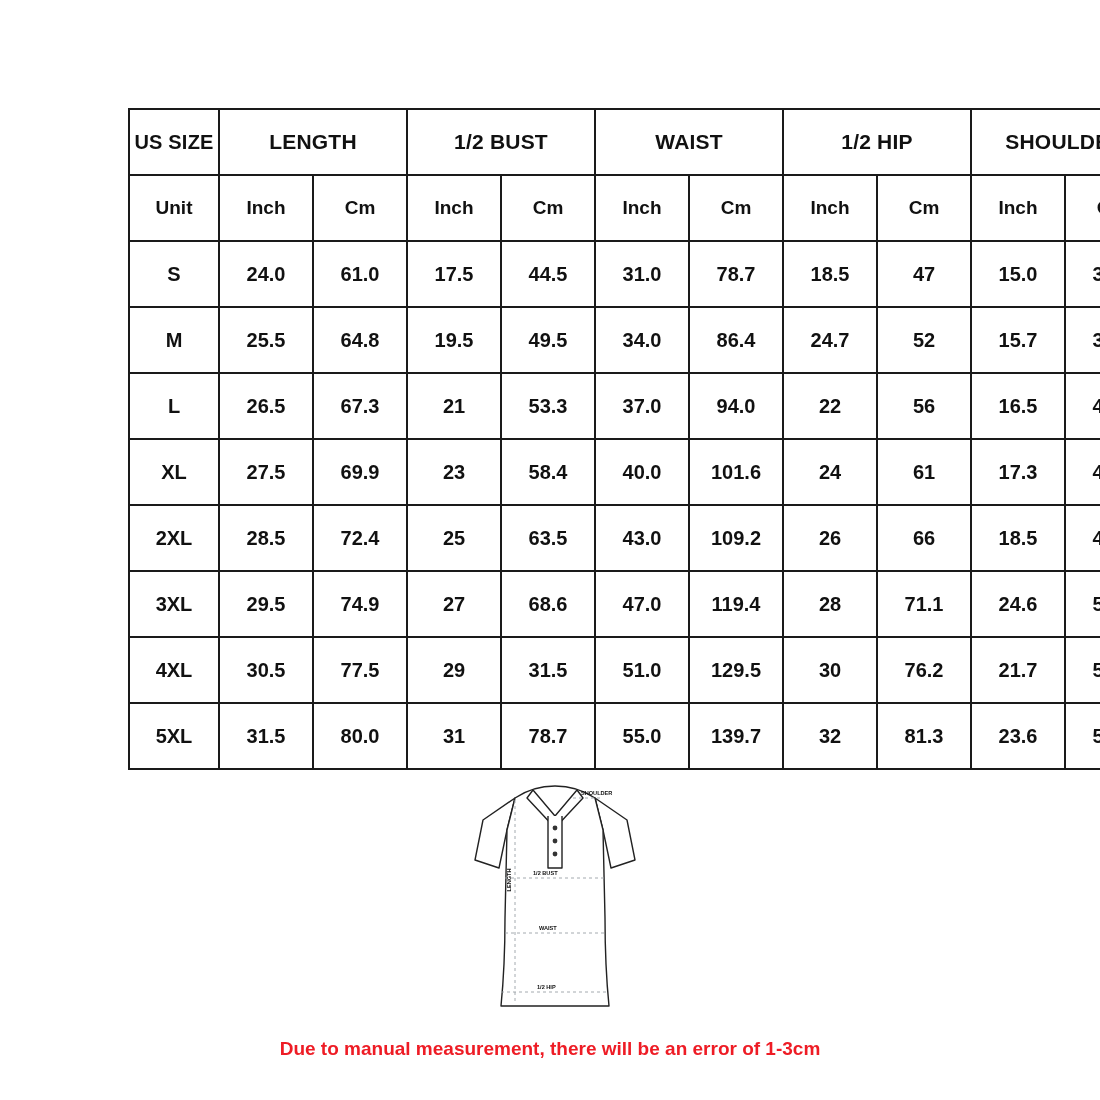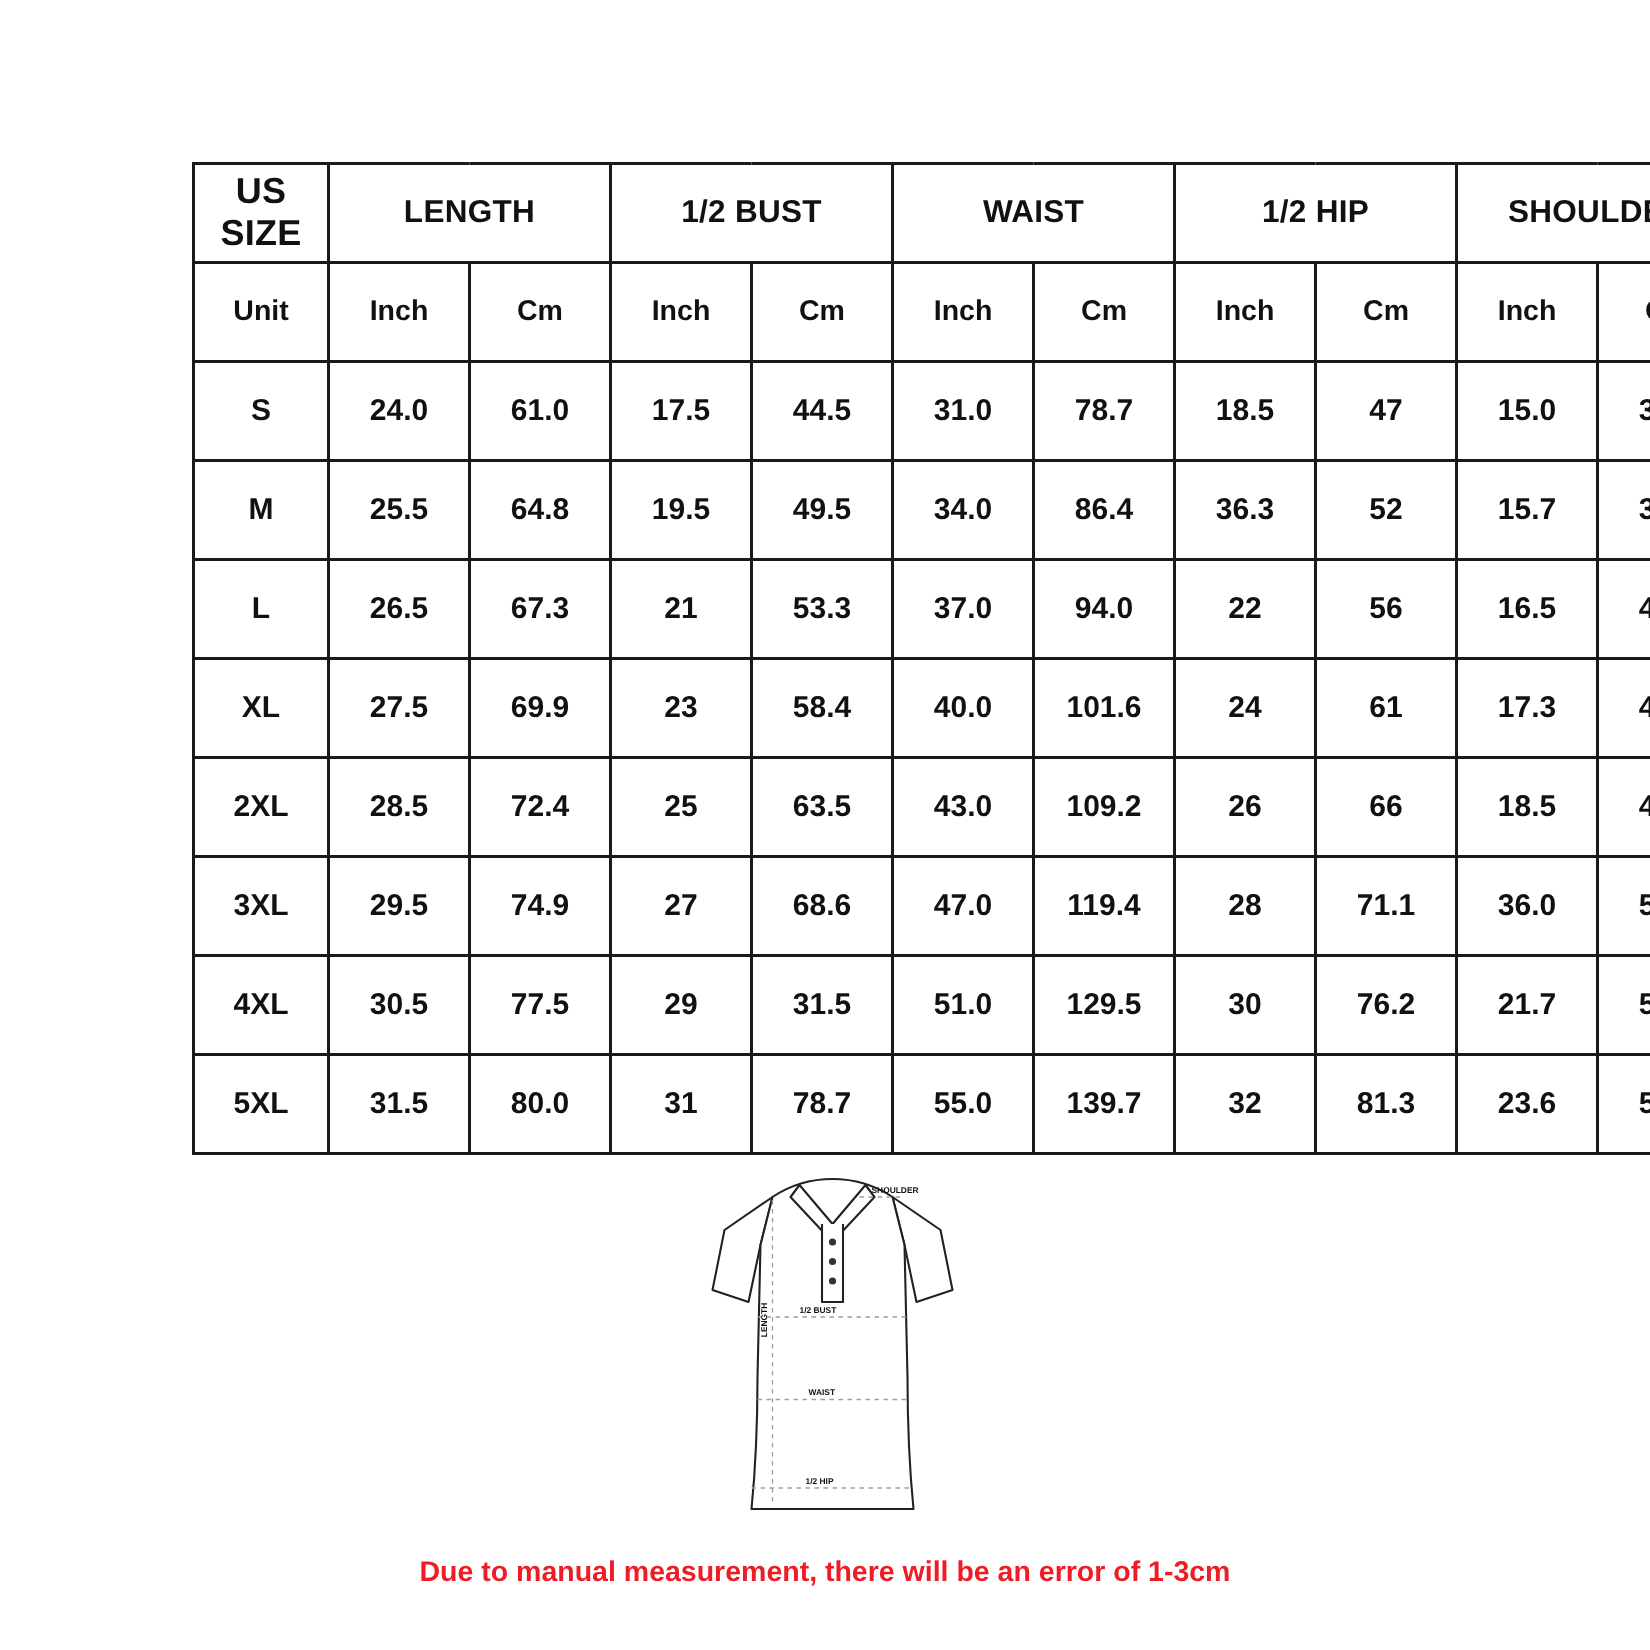--- a/index.html
+++ b/index.html
@@ -75,21 +75,21 @@
     height: 64px;
     font-size: 19px;
   }
   tr.data-row td {
     height: 64px;
     font-size: 20px;
   }
   td.size-cell, th.size-cell {
     font-size: 20px;
   }
-  tr.group-row th.size-cell { font-size: 24px; }
+  tr.group-row th.size-cell { font-size: 20px; }
 
   
   .diagram {
     position: absolute;
     left: 455px;
     top: 768px;
     width: 200px;
     height: 258px;
   }
   .diagram svg { display: block; }
@@ -165,21 +165,21 @@
           <td>38.1</td>
         </tr>
         <tr class="data-row">
           <td class="size-cell">M</td>
           <td>25.5</td>
           <td>64.8</td>
           <td>19.5</td>
           <td>49.5</td>
           <td>34.0</td>
           <td>86.4</td>
-          <td>36.3</td>
+          <td>24.7</td>
           <td>52</td>
           <td>15.7</td>
           <td>39.9</td>
         </tr>
         <tr class="data-row">
           <td class="size-cell">L</td>
           <td>26.5</td>
           <td>67.3</td>
           <td>21</td>
           <td>53.3</td>
@@ -219,21 +219,21 @@
         <tr class="data-row">
           <td class="size-cell">3XL</td>
           <td>29.5</td>
           <td>74.9</td>
           <td>27</td>
           <td>68.6</td>
           <td>47.0</td>
           <td>119.4</td>
           <td>28</td>
           <td>71.1</td>
-          <td>36.0</td>
+          <td>24.6</td>
           <td>51.1</td>
         </tr>
         <tr class="data-row">
           <td class="size-cell">4XL</td>
           <td>30.5</td>
           <td>77.5</td>
           <td>29</td>
           <td>31.5</td>
           <td>51.0</td>
           <td>129.5</td>

